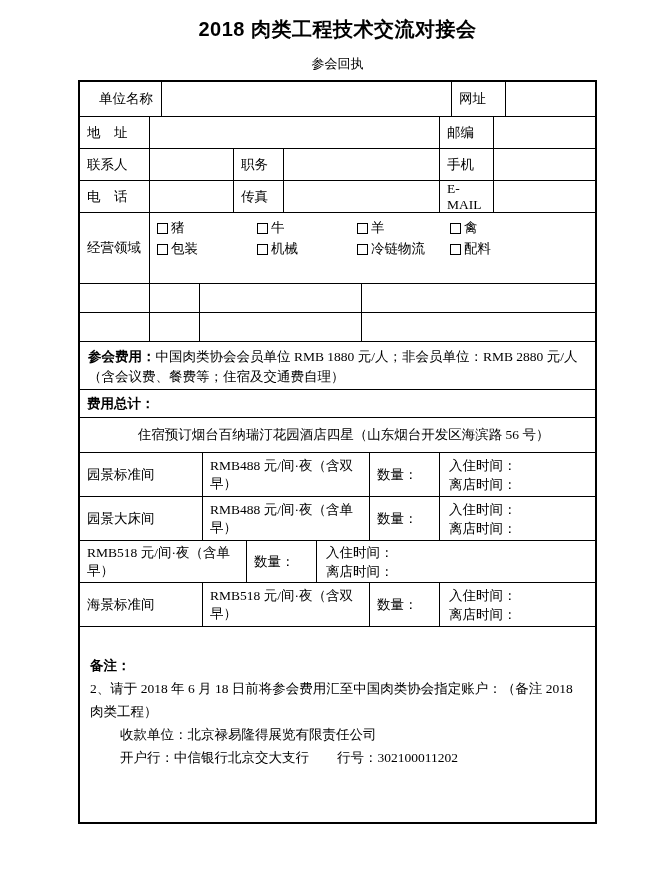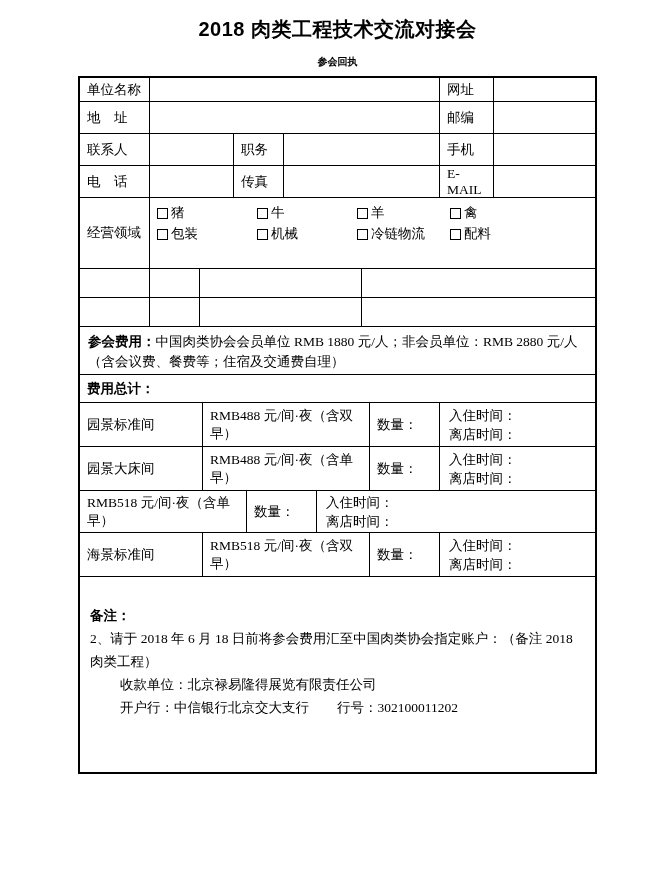--- a/index.html
+++ b/index.html
@@ -11,40 +11,40 @@
     font-size:13.5px;
     overflow:hidden;
   }
   .page { width:519px; margin-left:78px; padding-top:16px; }
   h1.title {
     text-align:center; font-size:20px; font-weight:bold;
     letter-spacing:0.5px; margin-bottom:12px;
     font-family:"Liberation Sans","DejaVu Sans",sans-serif;
   }
   h2.subtitle {
-    text-align:center; font-size:10px; font-weight:bold;
+    text-align:center; font-size:13px; font-weight:normal;
     margin-bottom:7px;
     font-family:"Liberation Sans","DejaVu Sans",sans-serif;
   }
   .tbl { border:2px solid #000; width:519px; }
   .row { display:flex; border-bottom:1px solid #000; }
   .row:last-child { border-bottom:none; }
   .cell {
     border-right:1px solid #000;
     display:flex; align-items:center;
     padding:2px 7px;
     overflow:hidden;
   }
   .cell:last-child { border-right:none; flex:1; }
   
   .w70{width:70px;} .w290{width:290px;} .w54{width:54px;}
   .w84{width:84px;} .w50{width:50px;} .w156{width:156px;}
   .w162{width:162px;} .w123{width:123px;} .w167{width:167px;}
   
-  .h35{height:24px;} .h32{height:32px;} .h71{height:71px;}
+  .h35{height:35px;padding-left:12px;} .h32{height:32px;} .h71{height:71px;}
   .h34{height:34px;} .h29{height:29px;} .h48{height:48px;}
   .h28{height:28px;} .h44{height:44px;} .h42{height:42px;} .h195{height:195px;}
   .center { justify-content:center; text-align:center; }
   .bold { font-weight:bold; }
   
   .scope-content { display:block; padding:6px 7px 4px 7px; width:449px; }
   .opt-grid { display:grid; grid-template-columns:100px 100px 93px auto; row-gap:3px; }
   .opt { display:flex; align-items:center; white-space:nowrap; }
   .cbx {
     display:inline-block; width:11px; height:11px;
@@ -167,20 +167,23 @@
         <div>（含会议费、餐费等；住宿及交通费自理）</div>
       </div>
     </div>
 
     <div class="row h28">
       <div class="cell">
           <span class="bold">费用总计：</span>
         </div>
     </div>
 
+    <div class="row h35">
+      <div class="cell center">住宿预订烟台百纳瑞汀花园酒店四星（山东烟台开发区海滨路 56 号）</div>
+    </div>
 
     <div class="row h44">
       <div class="cell w123">园景标准间</div>
       <div class="cell w167">RMB488 元/间·夜（含双早）</div>
       <div class="cell w70">数量：</div>
       <div class="cell" style="padding:0;">
         <div class="times">
           <div>入住时间：</div>
           <div>离店时间：</div>
         </div>

